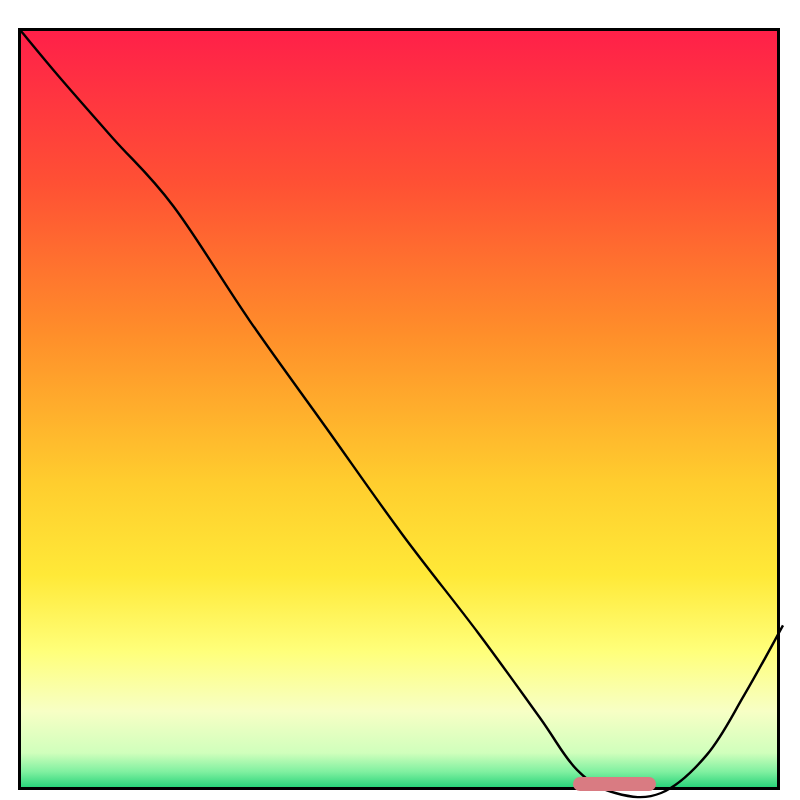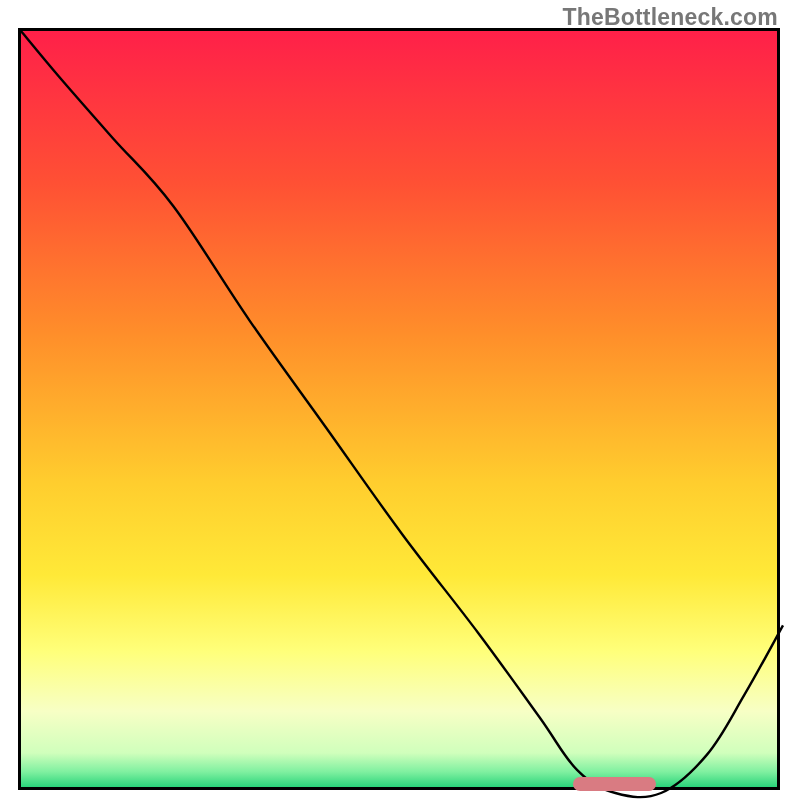--- a/index.html
+++ b/index.html
@@ -51,21 +51,20 @@
     height: 14px;
     border-radius: 7px;
     background: #d97b82;
   }
 </style>
 </head>
 <body>
 
 <div class="chart-frame">
 
-  <div class="watermark">TheBottleneck.com</div>
 
   <div class="plot-border">
 
     <svg class="gradient-fill" viewBox="0 0 100 100" preserveAspectRatio="none">
       <defs>
         <linearGradient id="bg-grad" x1="0" y1="0" x2="0" y2="1">
             <stop offset="0%" stop-color="#ff2049"></stop>
             <stop offset="20%" stop-color="#ff5034"></stop>
             <stop offset="40%" stop-color="#ff8e2a"></stop>
             <stop offset="60%" stop-color="#ffce2e"></stop>

